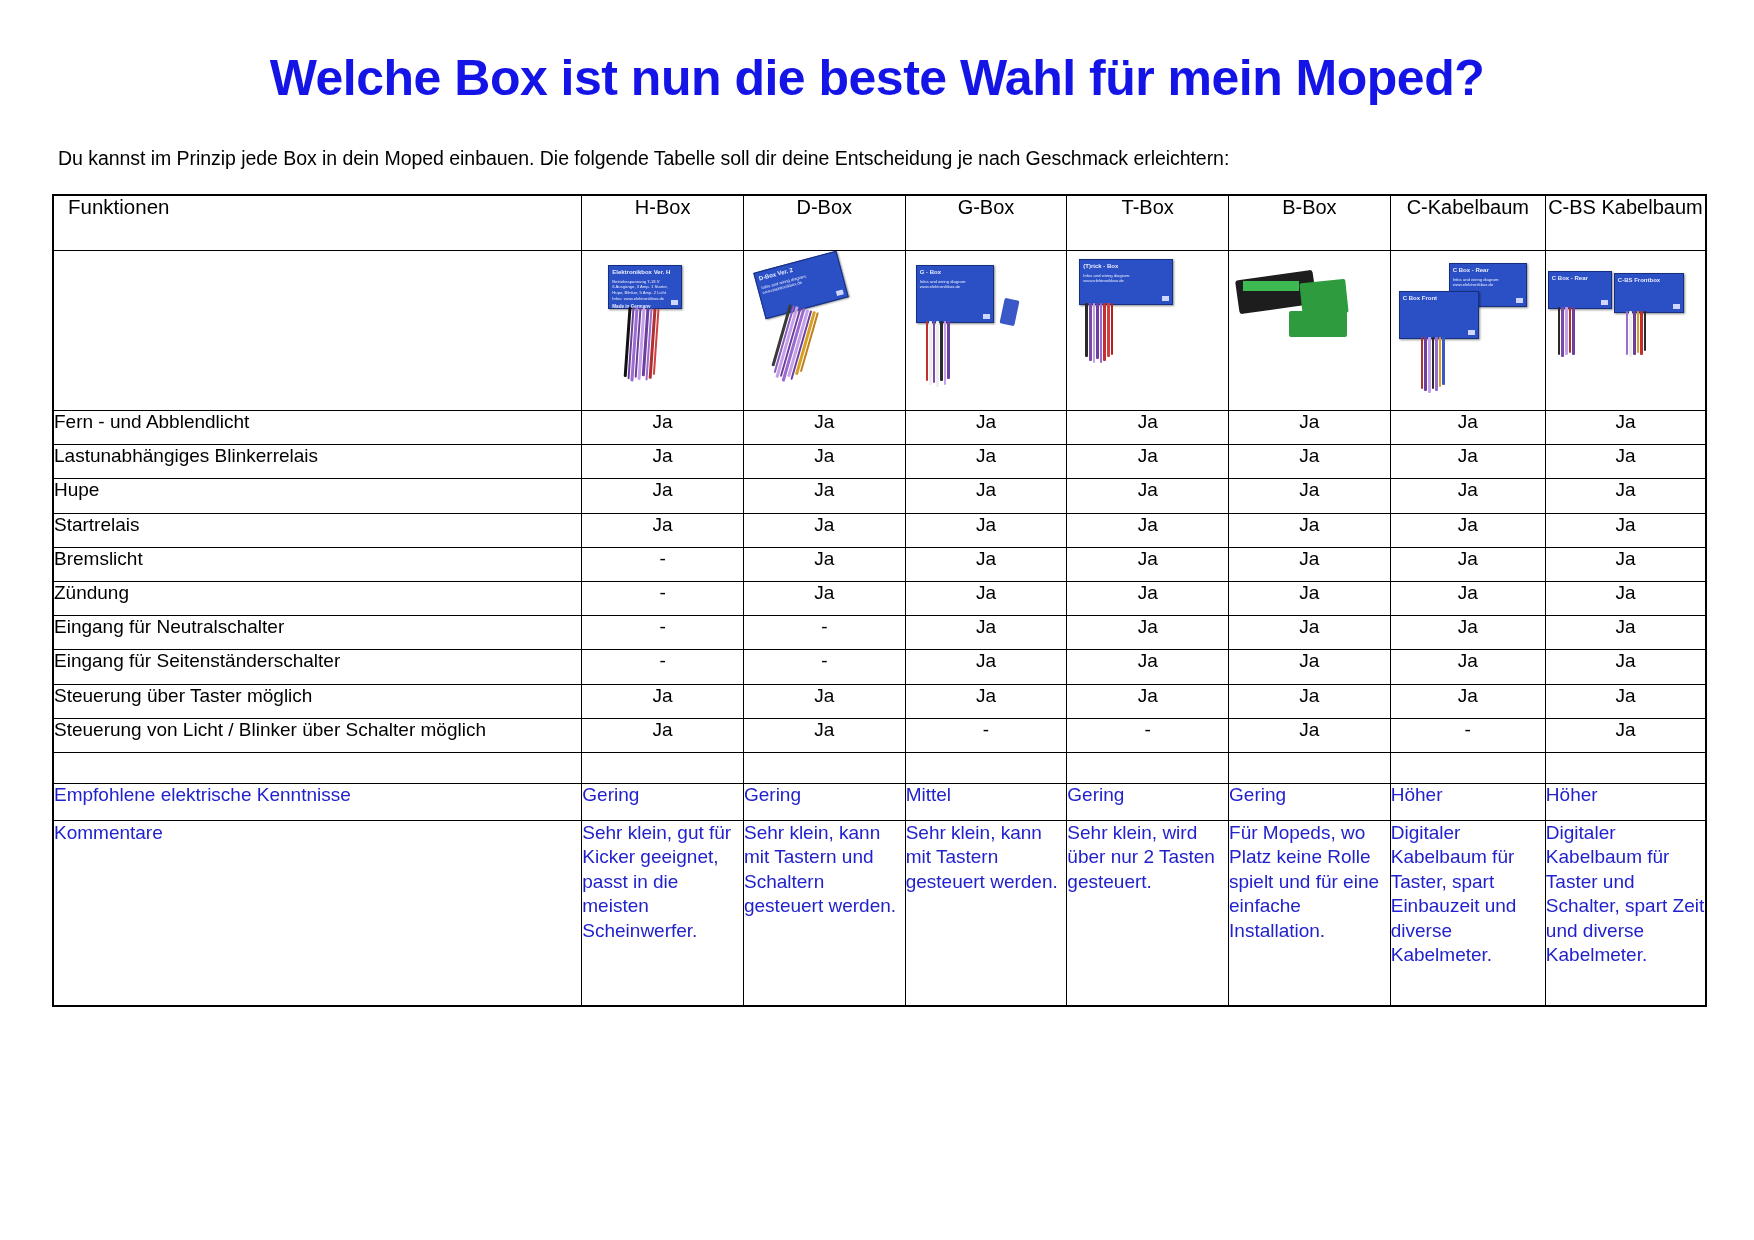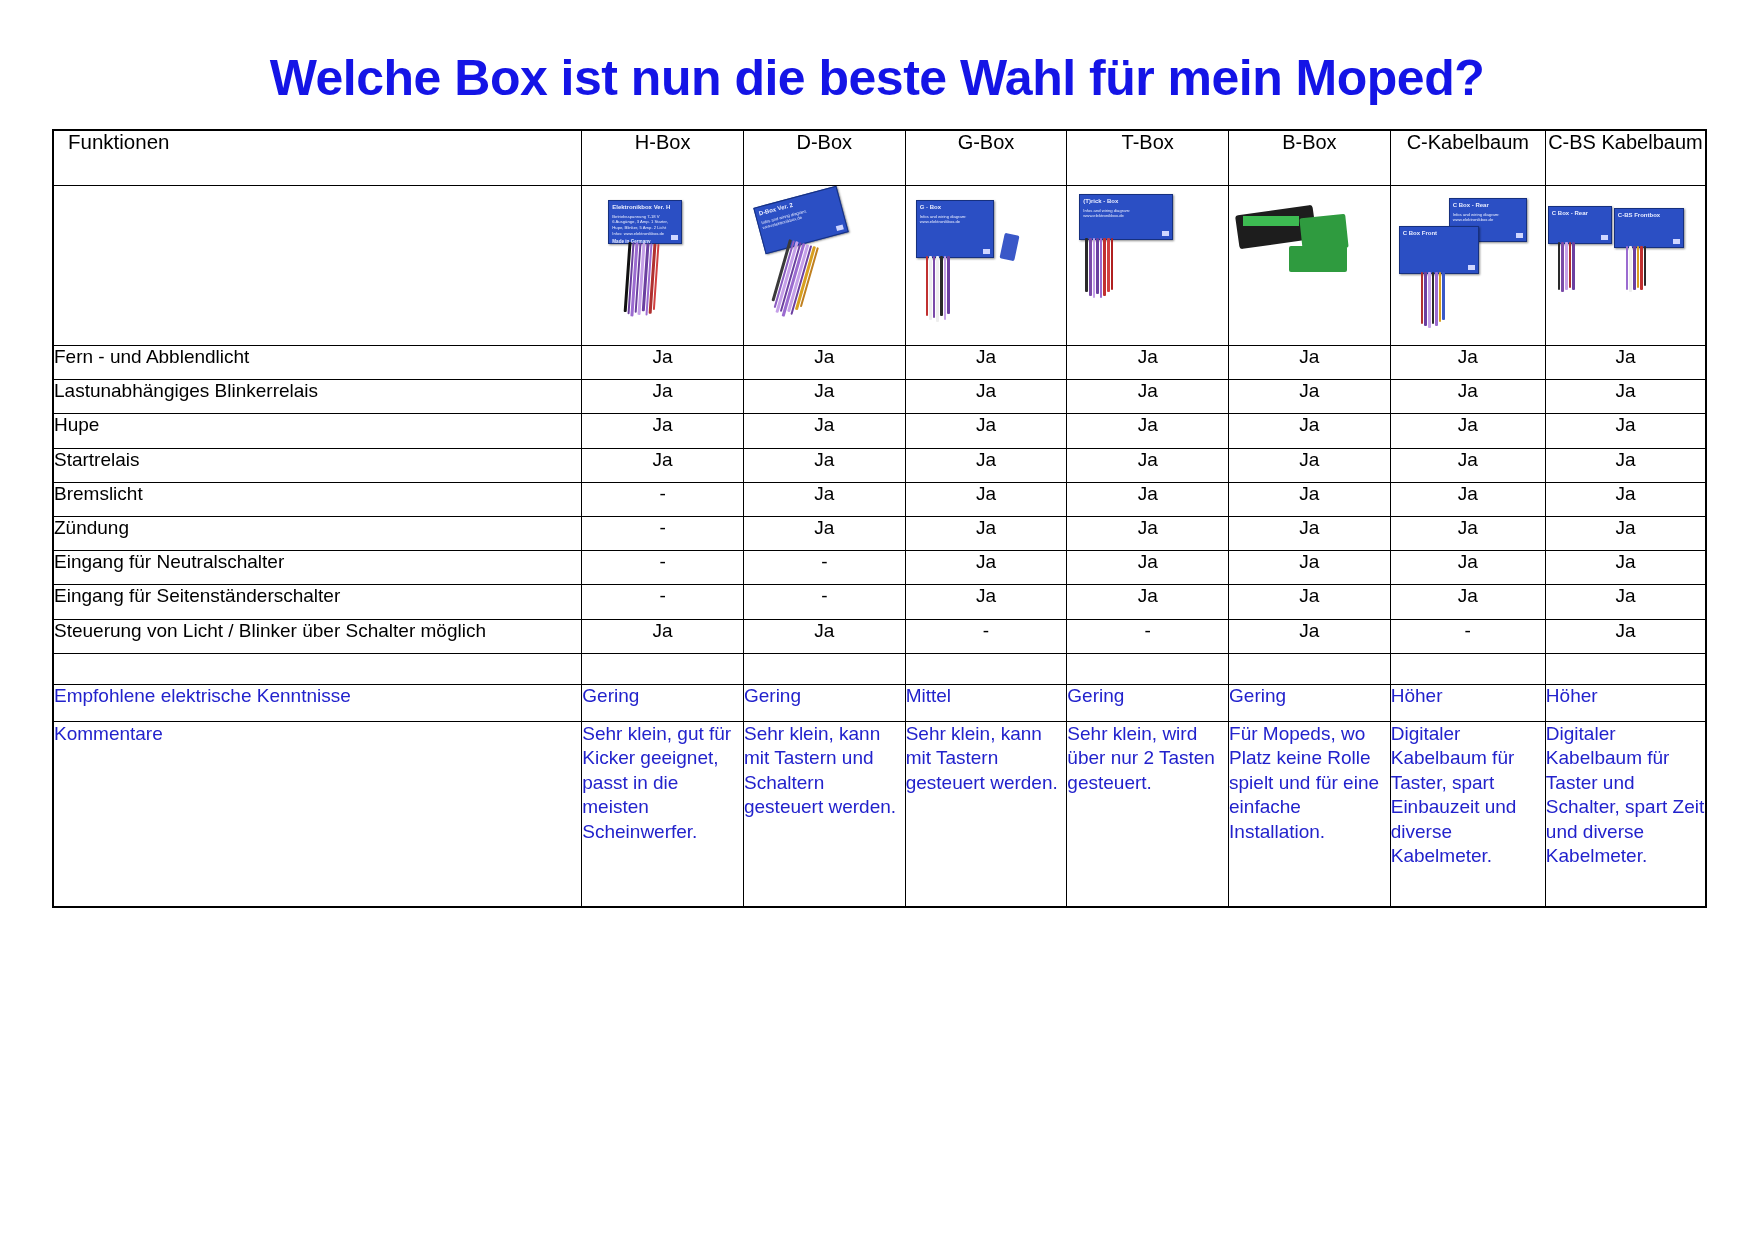--- a/index.html
+++ b/index.html
@@ -166,20 +166,21 @@
   .cbs-wa { left: 12px; top: 56px; height: 52px; }
   .cbs-wb { left: 80px; top: 60px; height: 48px; }
 </style>
 </head>
 <body>
 
 <div class="page">
 
   <h1 class="title">Welche Box ist nun die beste Wahl für mein Moped?</h1>
 
+  <p class="intro">Du kannst im Prinzip jede Box in dein Moped einbauen. Die folgende Tabelle soll dir deine Entscheidung je nach Geschmack erleichtern:</p>
 
   <table class="matrix">
     <colgroup>
       <col class="c-func">
         <col class="c-box">
         <col class="c-box">
         <col class="c-box">
       <col class="c-box">
         <col class="c-box">
         <col class="c-kab">
@@ -426,20 +427,30 @@
         <td class="func">Eingang für Seitenständerschalter</td>
         <td>-</td>
         <td>-</td>
         <td>Ja</td>
         <td>Ja</td>
         <td>Ja</td>
         <td>Ja</td>
         <td>Ja</td>
       </tr>
       <tr class="feat-row">
+        <td class="func">Steuerung über Taster möglich</td>
+        <td>Ja</td>
+        <td>Ja</td>
+        <td>Ja</td>
+        <td>Ja</td>
+        <td>Ja</td>
+        <td>Ja</td>
+        <td>Ja</td>
+      </tr>
+      <tr class="feat-row">
         <td class="func">Steuerung von Licht / Blinker über Schalter möglich</td>
         <td>Ja</td>
         <td>Ja</td>
         <td>-</td>
         <td>-</td>
         <td>Ja</td>
         <td>-</td>
         <td>Ja</td>
       </tr>
 

